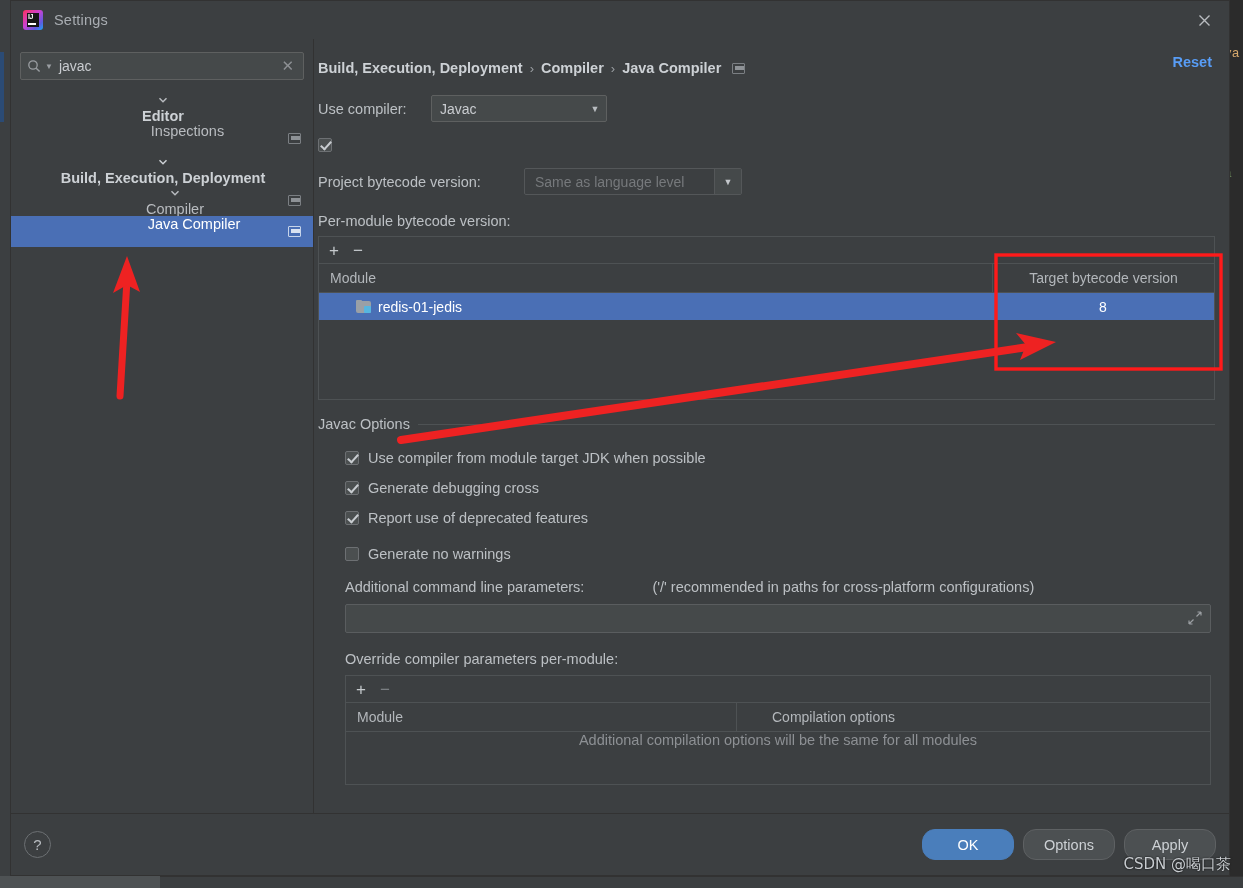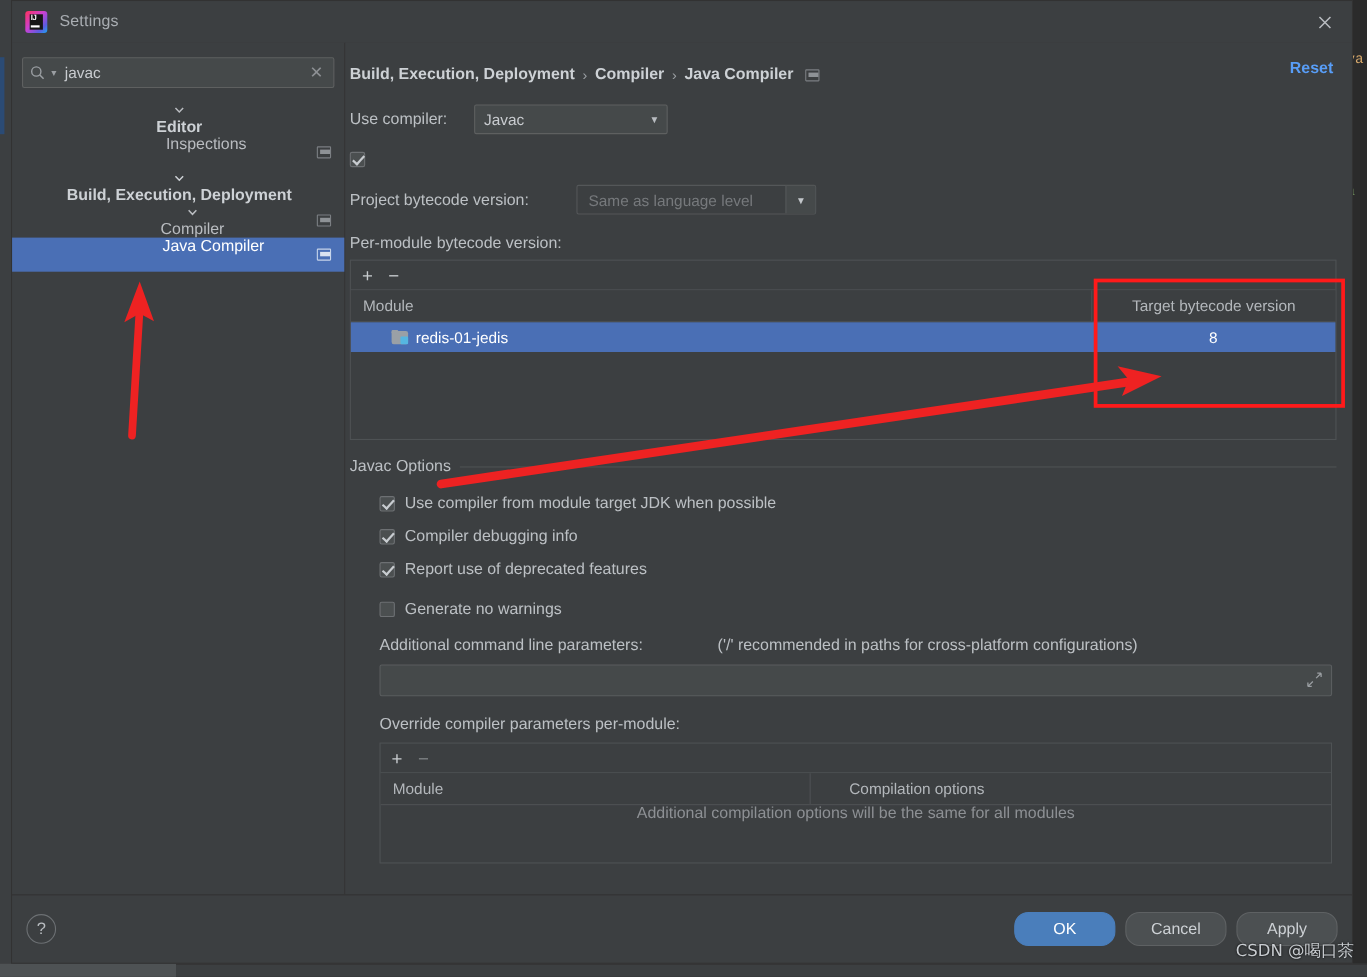--- a/index.html
+++ b/index.html
@@ -506,21 +506,21 @@
           <span class="gline"></span>
         </div>
 
         <div style="padding-left:27px; padding-top:8px;">
           <div class="cb" style="margin-top:8px;">
             <span class="box checked"></span>
             <span class="cbl">Use compiler from module target JDK when possible</span>
           </div>
           <div class="cb" style="margin-top:14px;">
             <span class="box checked"></span>
-            <span class="cbl">Compiler debugging info</span>
+            <span class="cbl">Generate debugging cross</span>
           </div>
           <div class="cb" style="margin-top:14px;">
             <span class="box checked"></span>
             <span class="cbl">Report use of deprecated features</span>
           </div>
           <div class="cb" style="margin-top:20px;">
             <span class="box"></span>
             <span class="cbl">Generate no warnings</span>
           </div>
 
@@ -556,21 +556,21 @@
         </div>
 
       </div>
     </div>
   </div>
 
   <div id="footer">
     <div id="help-btn">?</div>
     <div class="btns">
       <div class="btn primary">OK</div>
-      <div class="btn">Cancel</div>
+      <div class="btn">Options</div>
       <div class="btn">Apply</div>
     </div>
   </div>
 </div>
 
 <svg id="annots" width="1243" height="888" viewBox="0 0 1243 888">
 
   <rect x="996" y="255" width="225" height="114" fill="none" stroke="#ff1a1a" stroke-width="3.4"></rect>
 
   <g>

